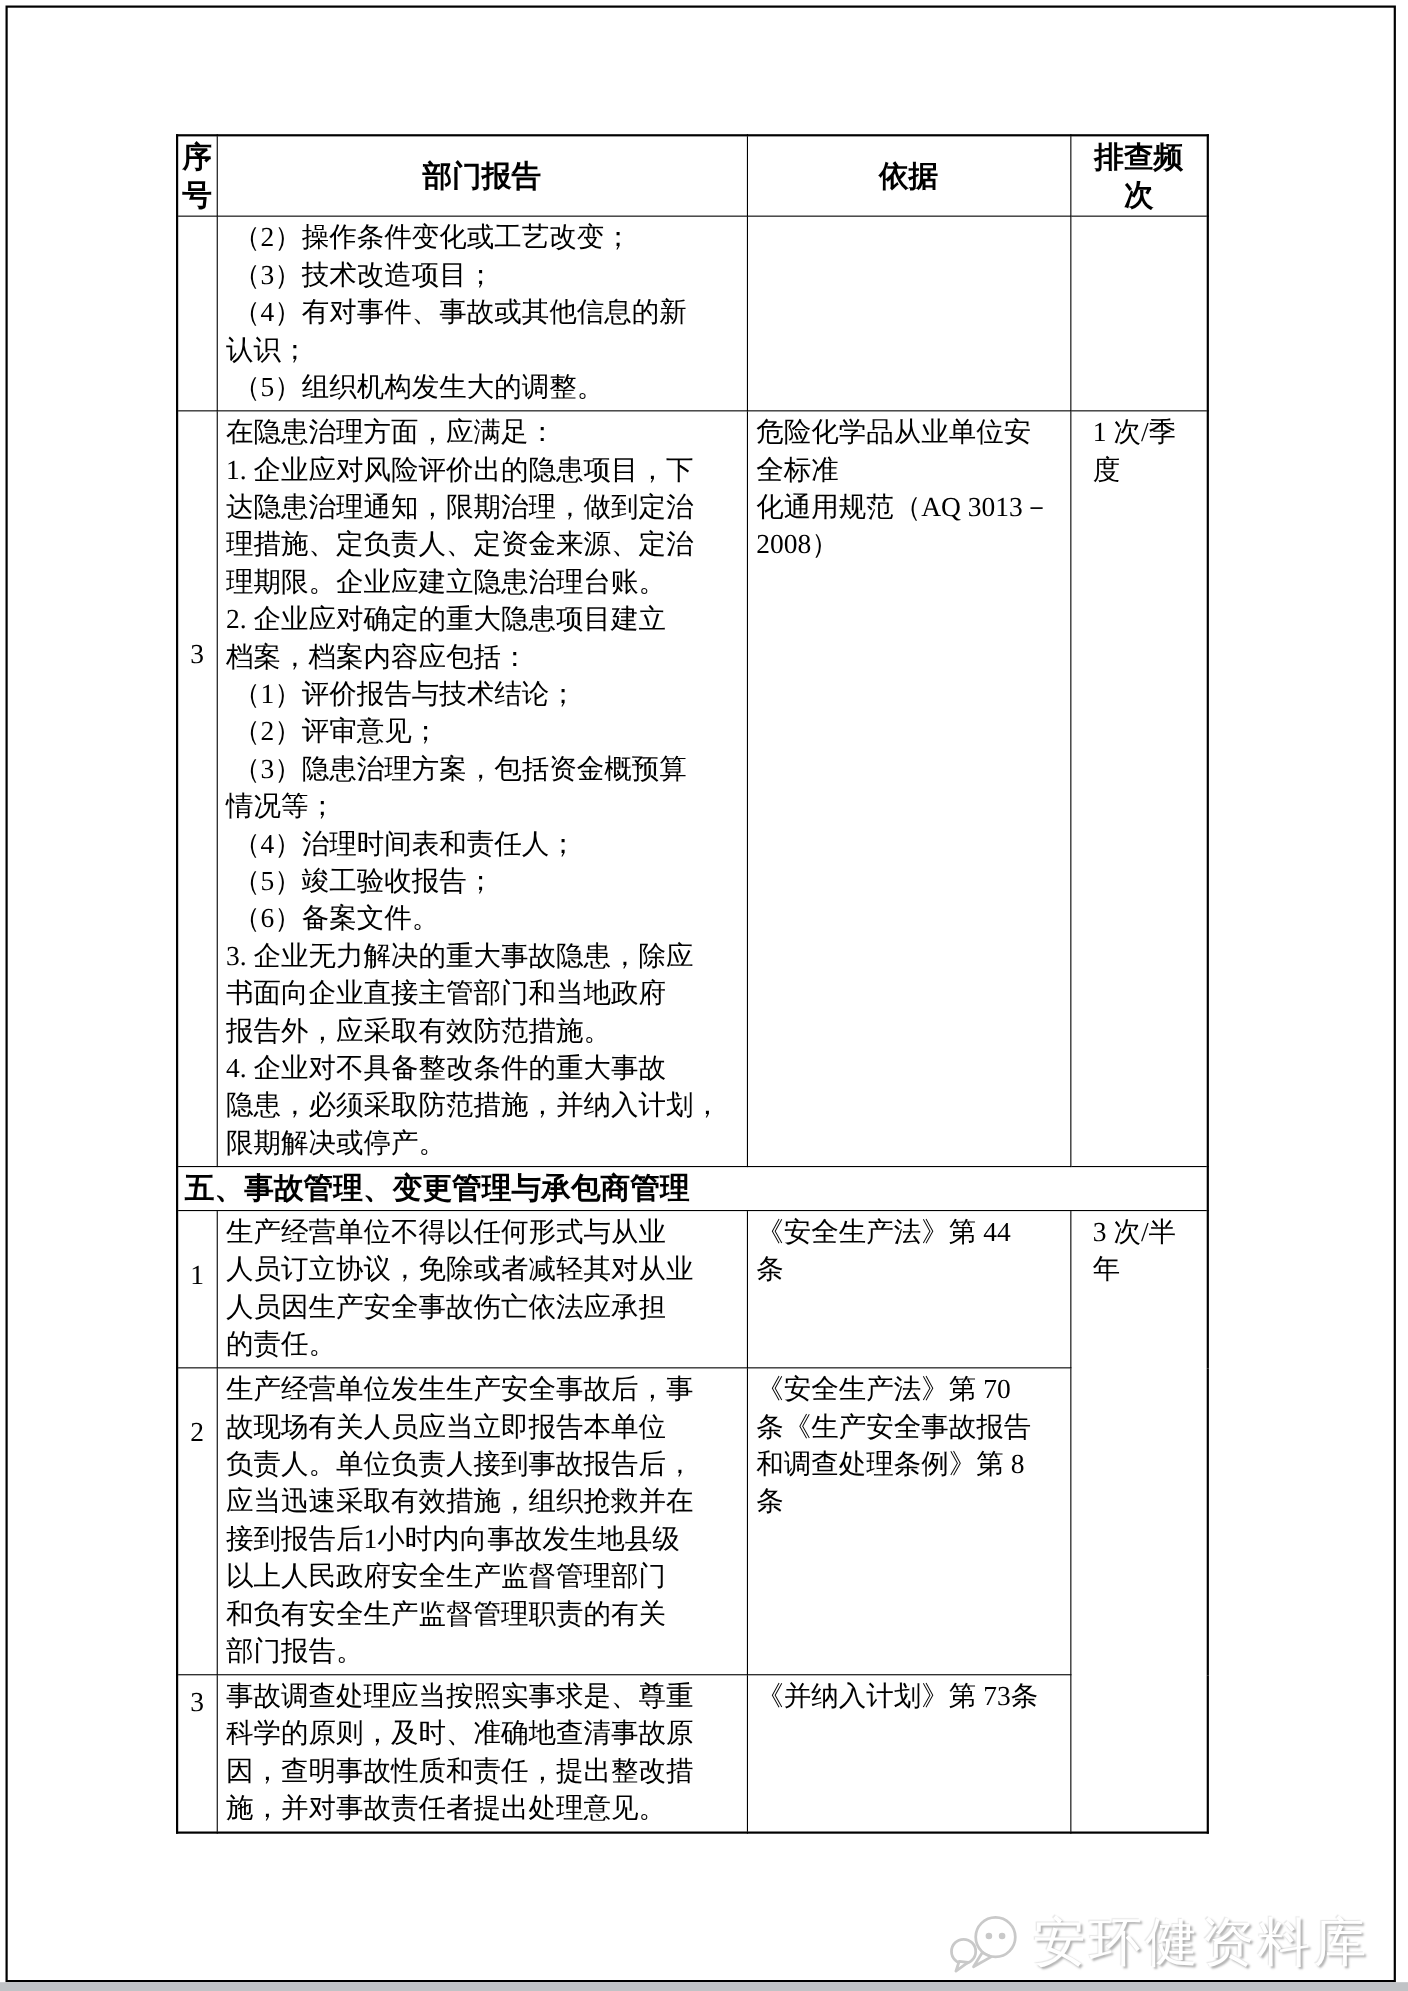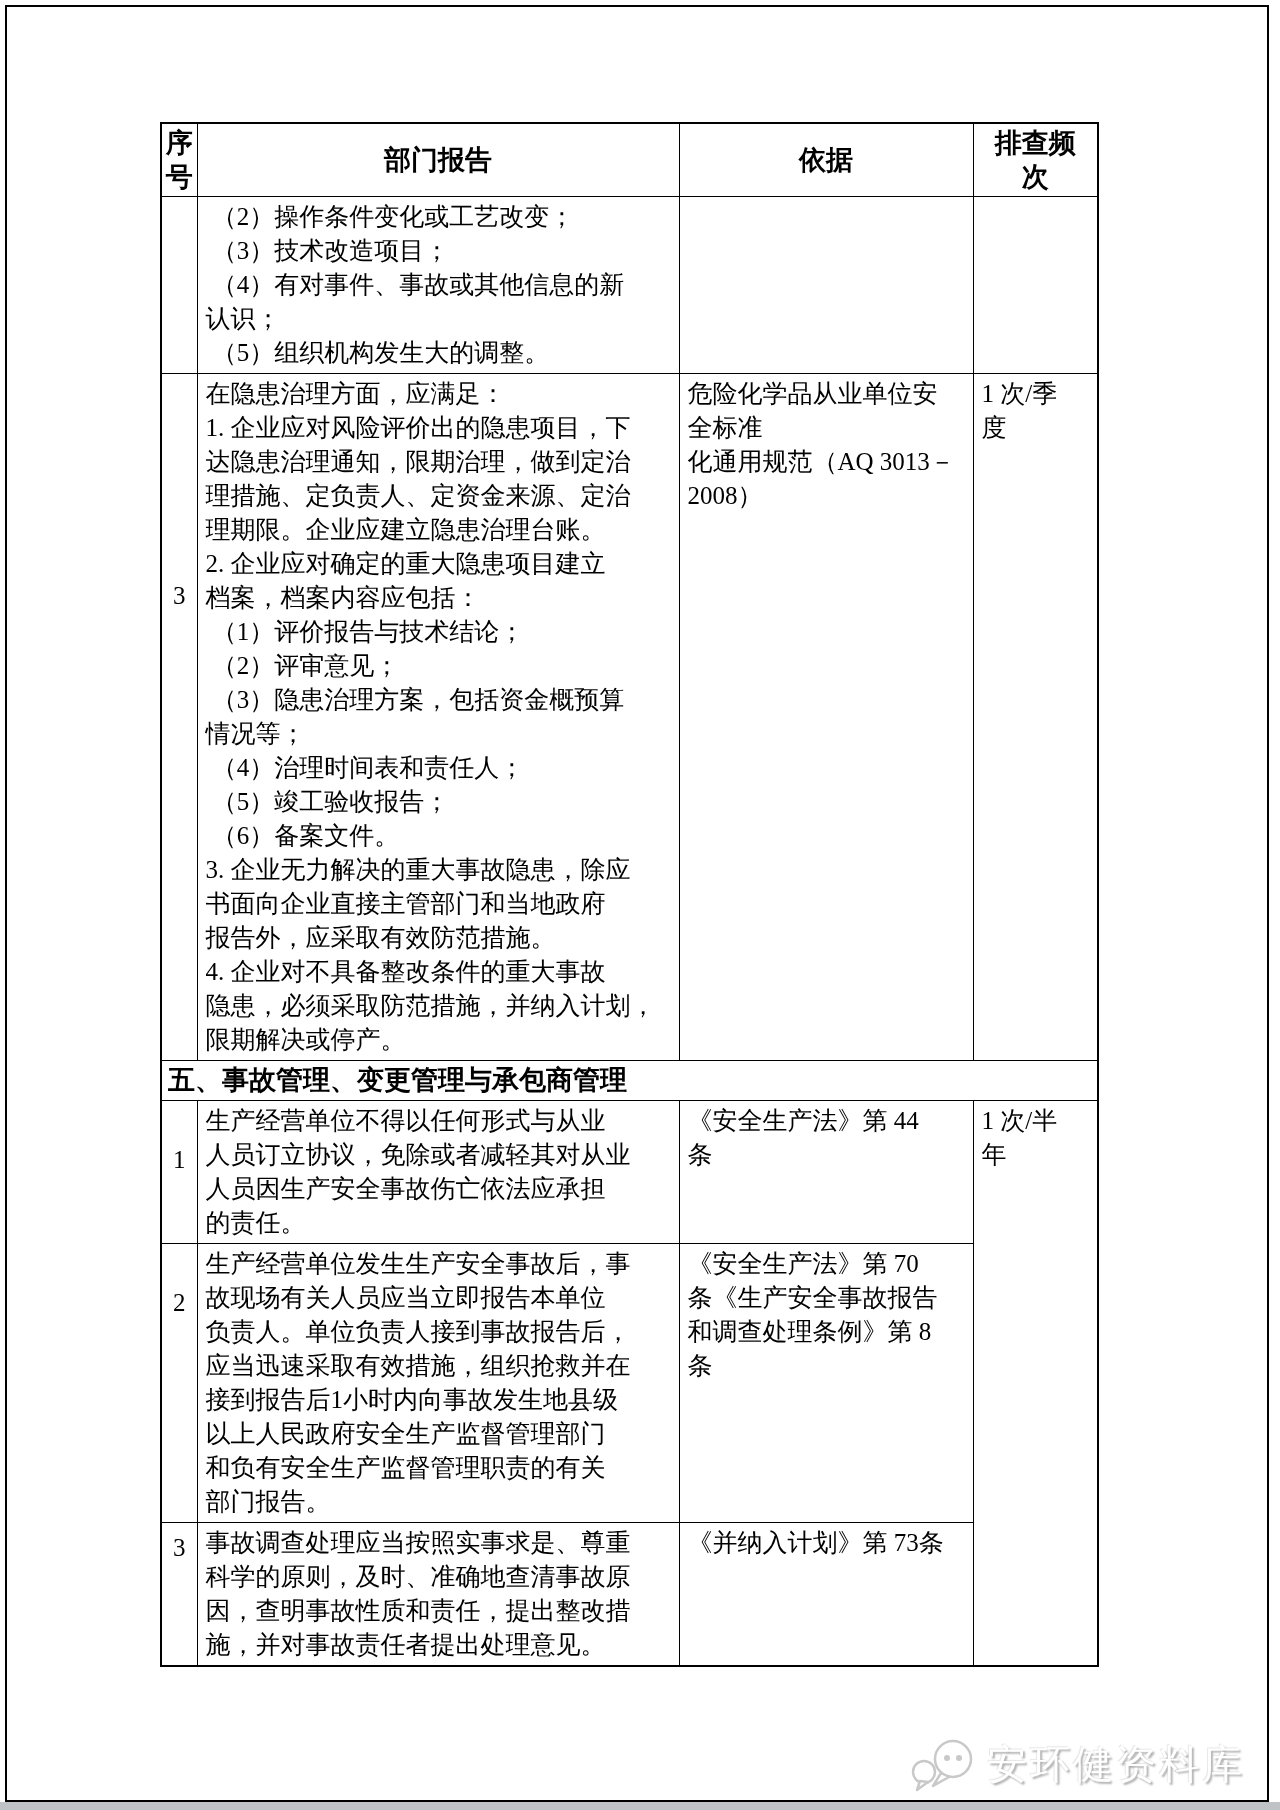--- a/index.html
+++ b/index.html
@@ -37,31 +37,31 @@
     margin-top:44px;
   }
   td.serial{text-align:center;padding:3px 1px;}
   td.pt205{padding-top:205px;}
   td.pt42{padding-top:42px;}
   td.pt8{padding-top:8px;}
   td.section{
     font-weight:bold;font-size:27px;line-height:38px;height:40px;
     padding:0 2px 1px 6px;white-space:nowrap;vertical-align:middle;
   }
-  td.freq{padding:3px 2px 3px 8px;}
+  td.freq{padding:3px 2px 3px 20px;}
   .footer{
     position:absolute;left:0;top:1668px;width:100%;
     text-align:center;font-size:22px;letter-spacing:2px;color:#222;
   }
   .watermark{
     position:absolute;right:35px;top:1734px;
     display:flex;align-items:center;gap:10px;
   }
   .watermark .brand{
-    font-size:40px;letter-spacing:3px;color:#ffffff;
+    font-size:48px;letter-spacing:3px;color:#ffffff;
     text-shadow:2px 2px 2px #b0b0b0,-1px -1px 1px #e6e6e6;
     font-family:"Liberation Serif","DejaVu Serif",serif;
   }
   .watermark svg{display:block;}
 </style>
 </head>
 <body>
 
 <div class="page">
 
@@ -128,21 +128,21 @@
         <td class="section" colspan="4">五、事故管理、变更管理与承包商管理</td>
       </tr>
       <tr>
         <td class="serial pt42">1</td>
         <td>生产经营单位不得以任何形式与从业
 人员订立协议，免除或者减轻其对从业
 人员因生产安全事故伤亡依法应承担
 的责任。</td>
         <td>《安全生产法》第 44
 条</td>
-        <td class="freq" rowspan="3">1 次/半
+        <td class="freq" rowspan="3">3 次/半
 年</td>
       </tr>
       <tr>
         <td class="serial pt42">2</td>
         <td>生产经营单位发生生产安全事故后，事
 故现场有关人员应当立即报告本单位
 负责人。单位负责人接到事故报告后，
 应当迅速采取有效措施，组织抢救并在
 接到报告后1小时内向事故发生地县级
 以上人民政府安全生产监督管理部门

